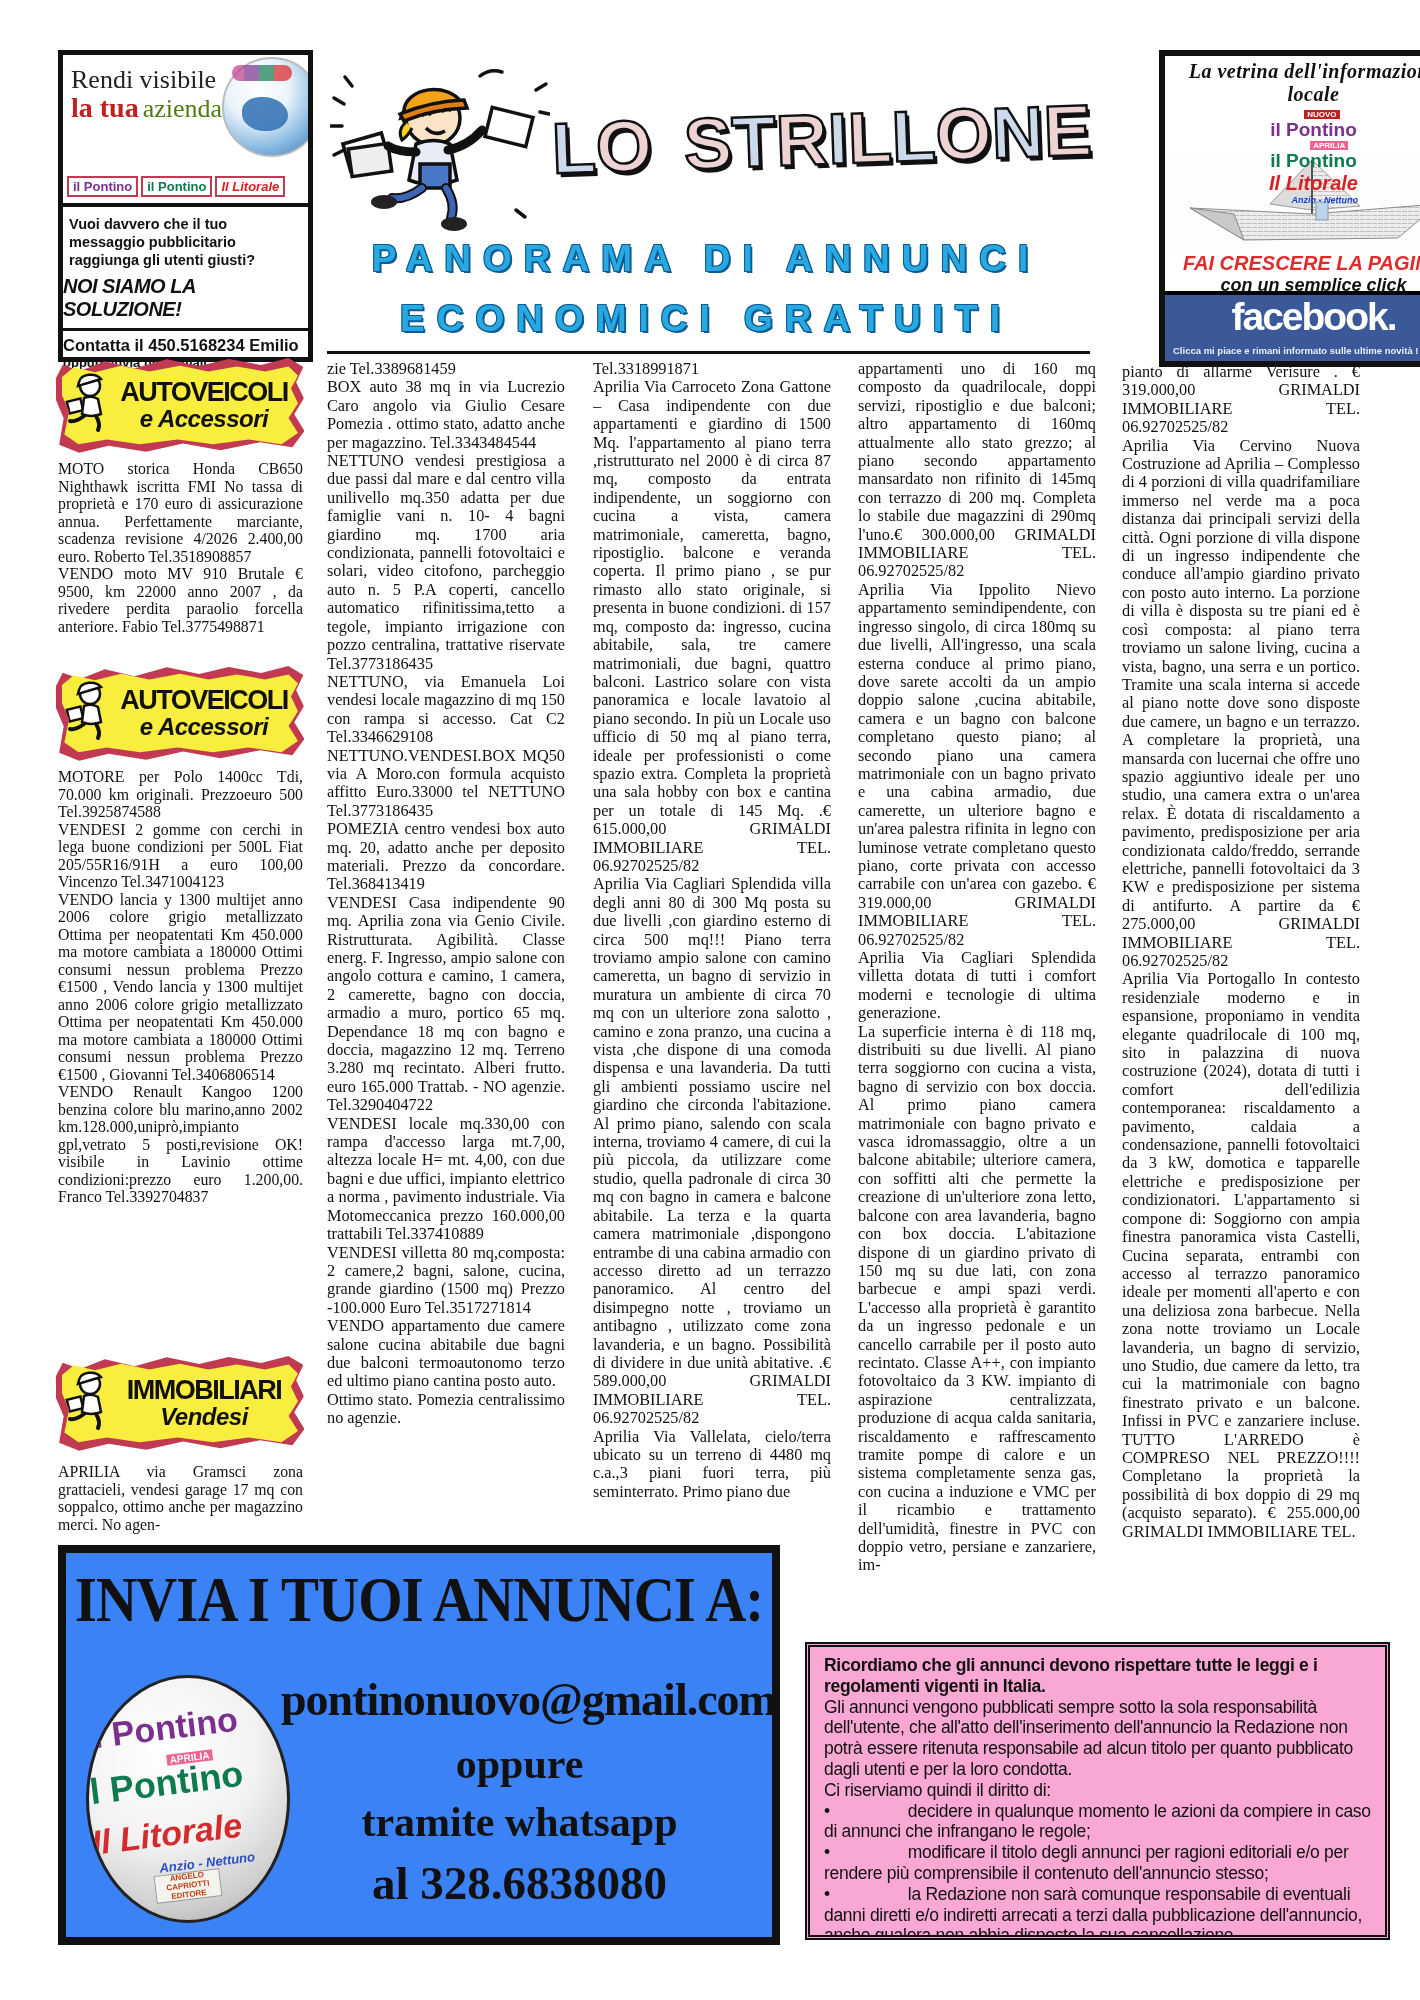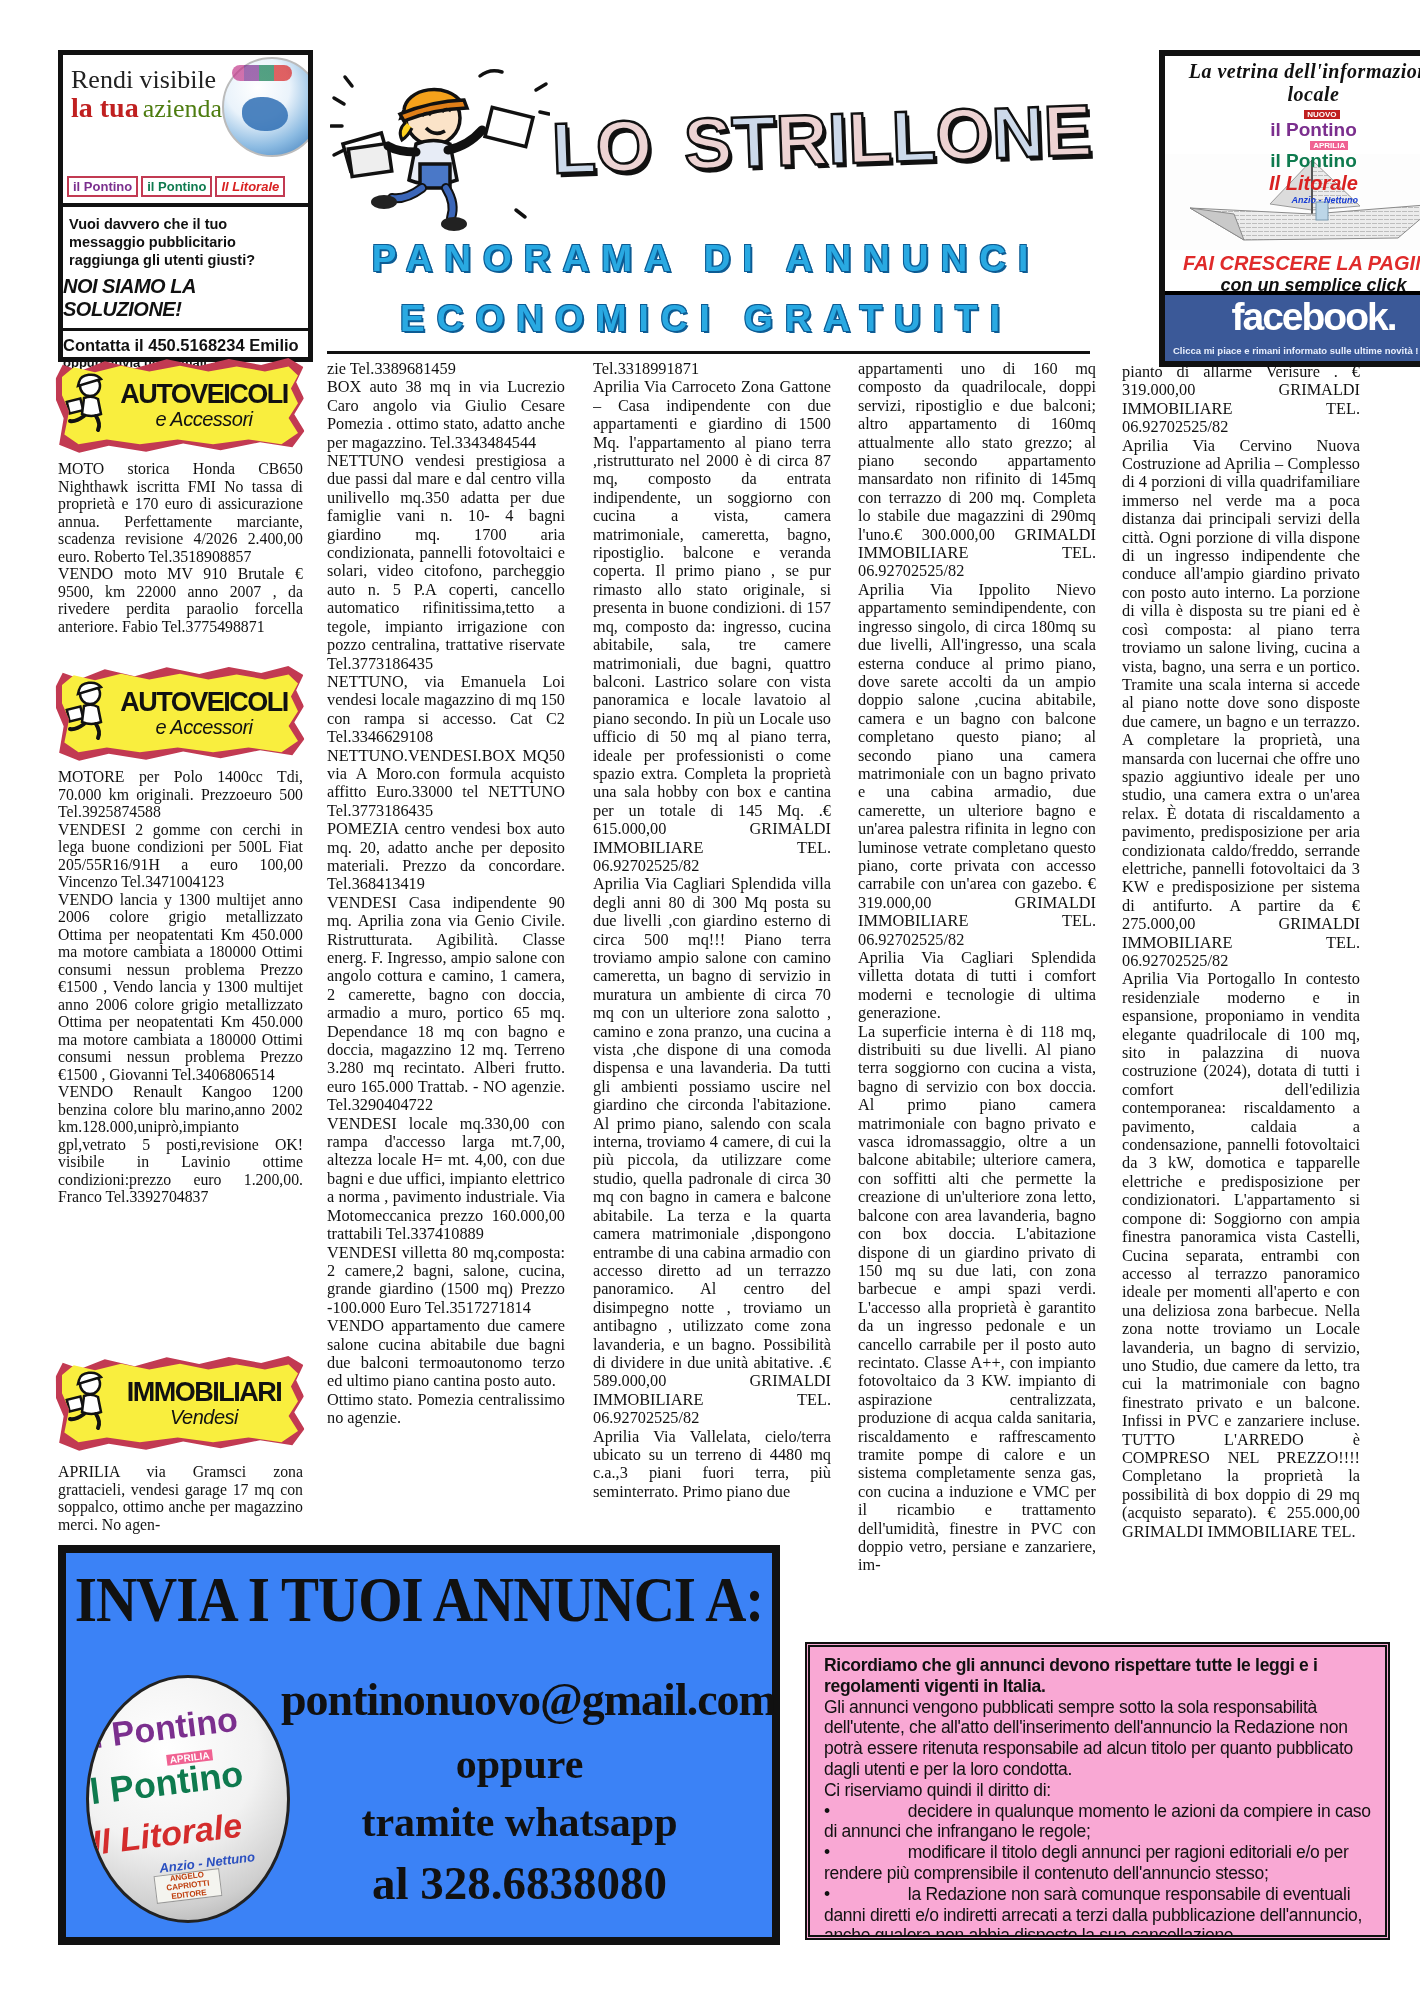--- a/index.html
+++ b/index.html
@@ -72,21 +72,21 @@
   
   .banner{position:absolute;left:56px;width:248px;height:94px;}
   .ban-red{position:absolute;inset:0;background:#c23a52;transform:rotate(-1deg);
      clip-path:polygon(0% 20%,3% 5%,10% 12%,20% 2%,32% 10%,45% 1%,58% 9%,70% 2%,83% 9%,94% 2%,100% 12%,97% 28%,100% 45%,96% 62%,100% 80%,95% 97%,82% 91%,66% 99%,51% 91%,36% 99%,21% 92%,9% 99%,1% 90%,3% 62%,0% 42%);}
   .ban-yellow{position:absolute;inset:6px;background:#f9ee3e;
      clip-path:polygon(0% 16%,5% 4%,14% 10%,25% 2%,37% 9%,50% 2%,62% 9%,74% 3%,86% 9%,96% 3%,100% 14%,97% 30%,100% 48%,96% 66%,100% 84%,93% 98%,79% 92%,64% 98%,49% 92%,33% 98%,19% 92%,7% 98%,1% 86%,3% 58%,0% 38%);
      display:flex;align-items:center;}
   .ban-boy{flex:0 0 46px;margin-left:2px;}
   .ban-text{flex:1;text-align:center;font-family:"Liberation Sans",sans-serif;color:#111;line-height:1.02;}
   .ban-title{font-weight:900;font-size:27px;letter-spacing:-1.5px;}
-  .ban-sub{font-weight:400;font-style:italic;font-size:20px;letter-spacing:-0.5px;}
+  .ban-sub{font-weight:700;font-style:italic;font-size:24px;letter-spacing:-0.5px;}
   
   .adcol{position:absolute;text-align:justify;overflow:hidden;}
   .adcol p{margin:0;}
   .leftads{left:58px;width:245px;font-size:15.8px;line-height:17.5px;}
   .bodycol{width:238px;top:360px;font-size:16.3px;line-height:18.4px;}
   
   .invia{position:absolute;left:58px;top:1545px;width:706px;height:384px;background:#3b82f6;border:8px solid #111;}
   .invia-title{text-align:center;font-weight:700;font-size:57px;letter-spacing:-1px;margin-top:14px;
                transform:scaleY(1.12);}
   .sphere{position:absolute;left:20px;top:122px;width:198px;height:242px;border-radius:50%;overflow:hidden;

